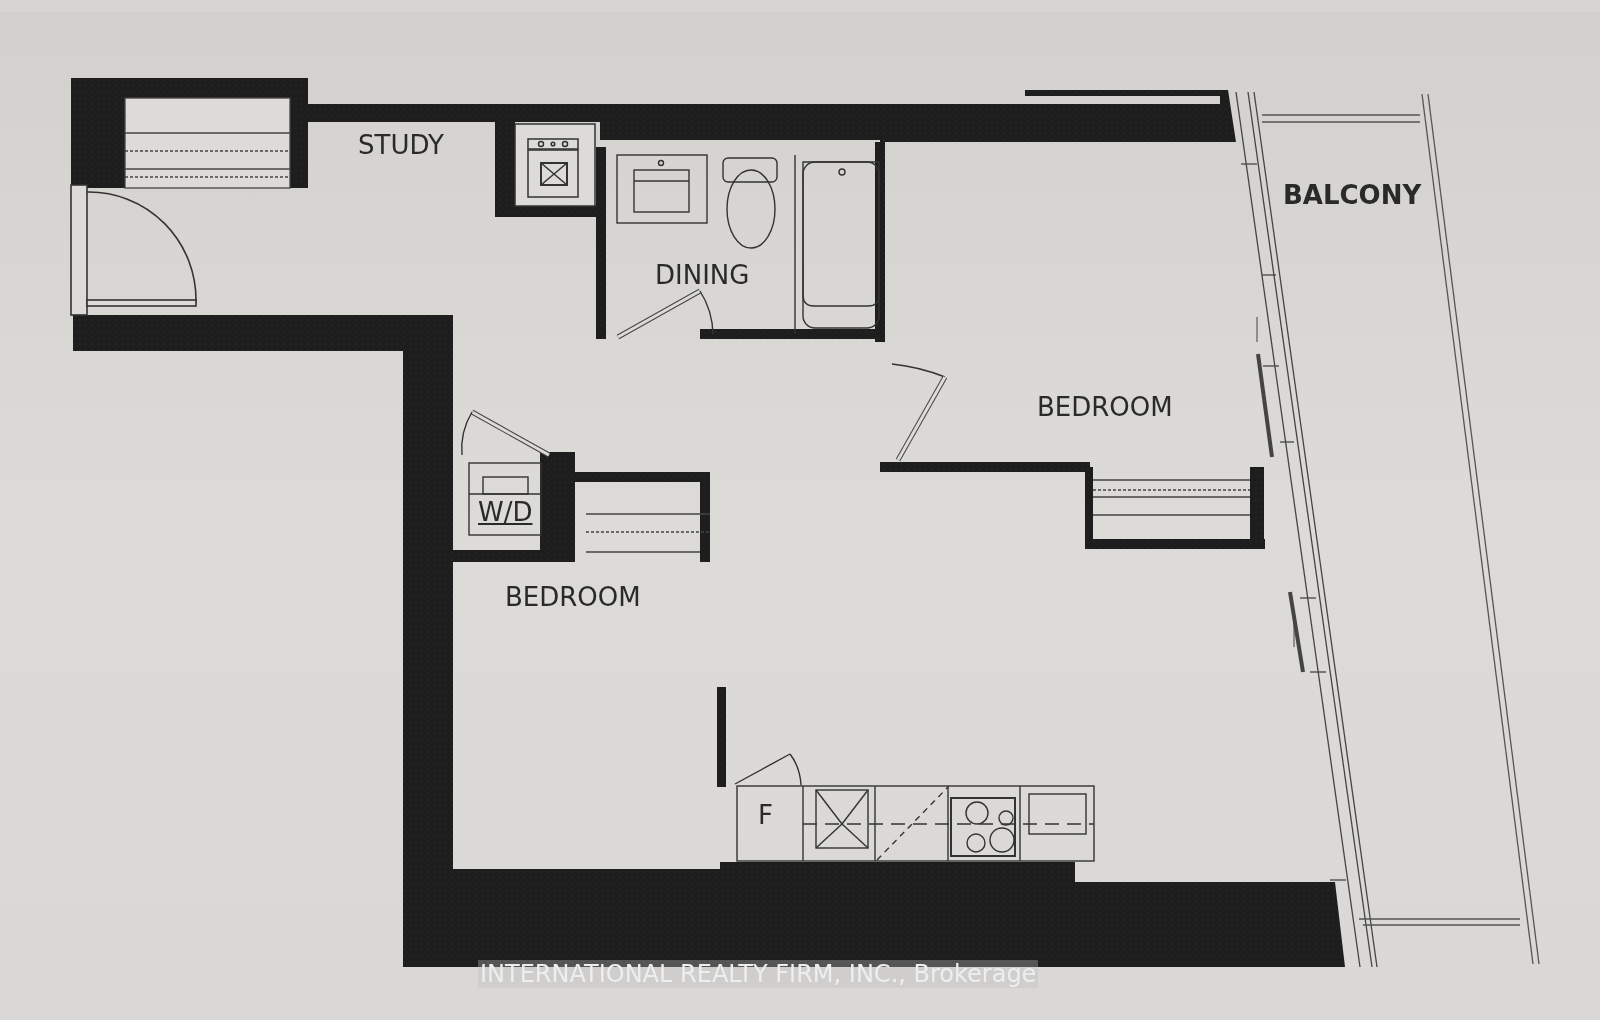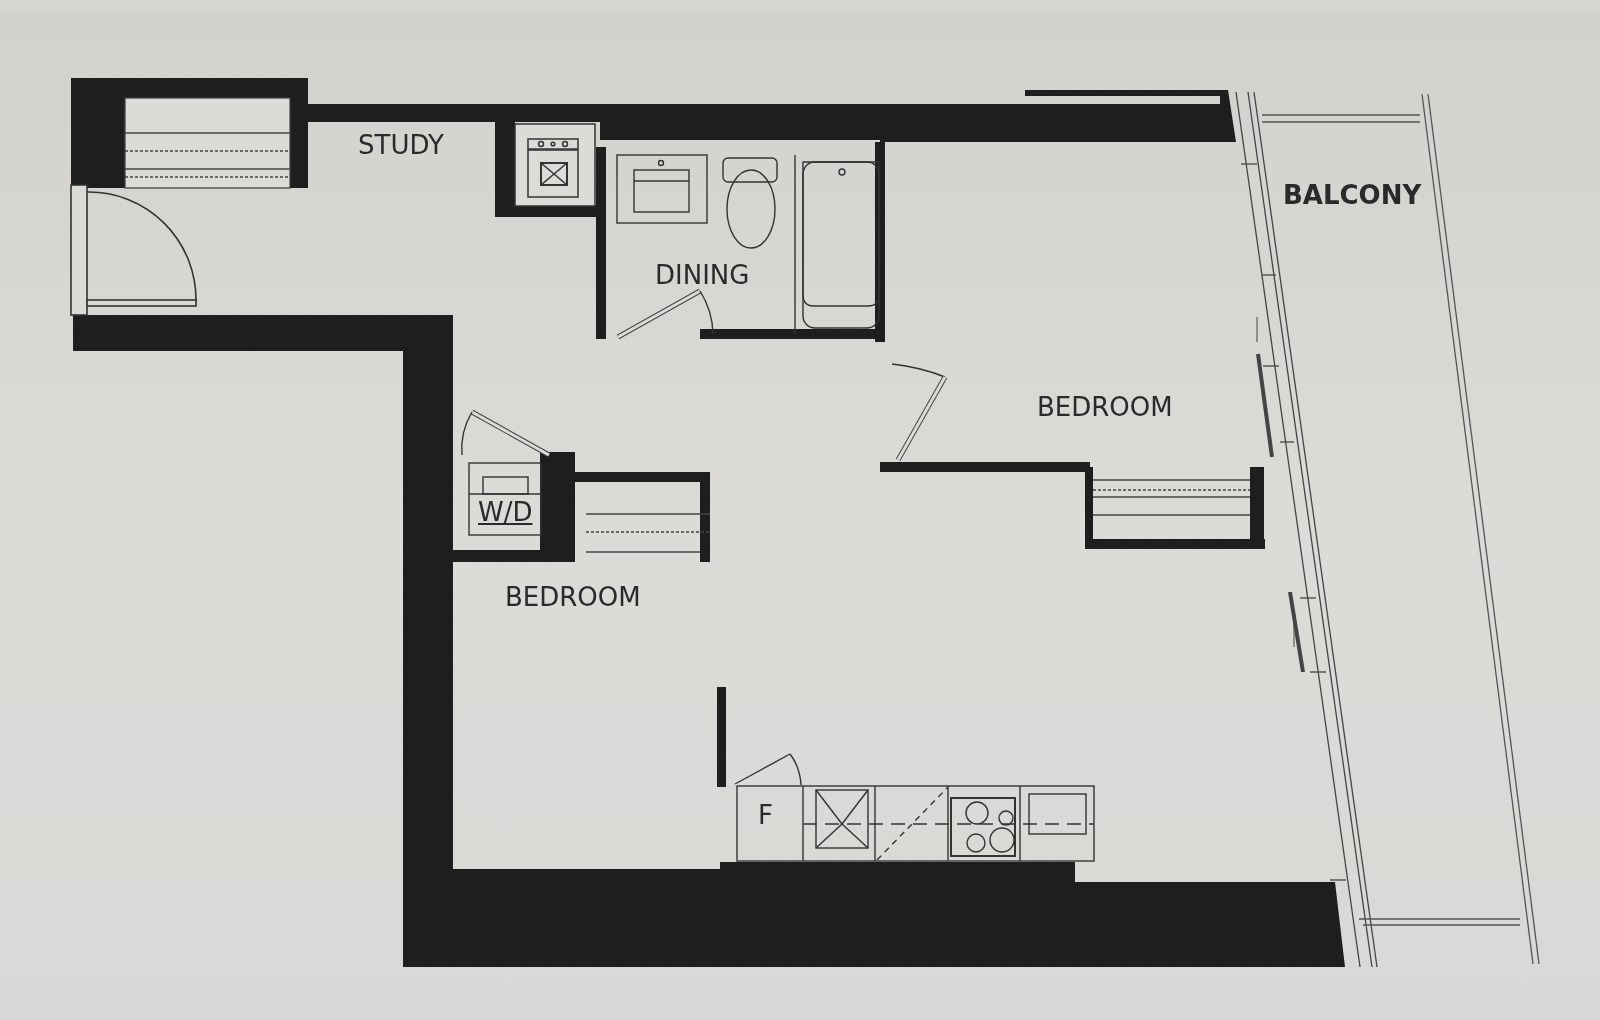--- a/index.html
+++ b/index.html
@@ -208,13 +208,14 @@
   </svg>
 
   <div class="label" style="left:358px; top:118px;">STUDY</div>
   <div class="label" style="left:655px; top:248px;">DINING</div>
   <div class="label" style="left:1283px; top:168px;font-weight:bold;">BALCONY</div>
   <div class="label" style="left:1037px; top:380px;">BEDROOM</div>
   <div class="label" style="left:478px; top:485px;text-decoration:underline;">W/D</div>
   <div class="label" style="left:505px; top:570px;">BEDROOM</div>
   <div class="label" style="left:758px; top:788px;">F</div>
 
+  <div class="watermark">INTERNATIONAL REALTY FIRM, INC., Brokerage</div>
 </div>
 
 </body></html>

